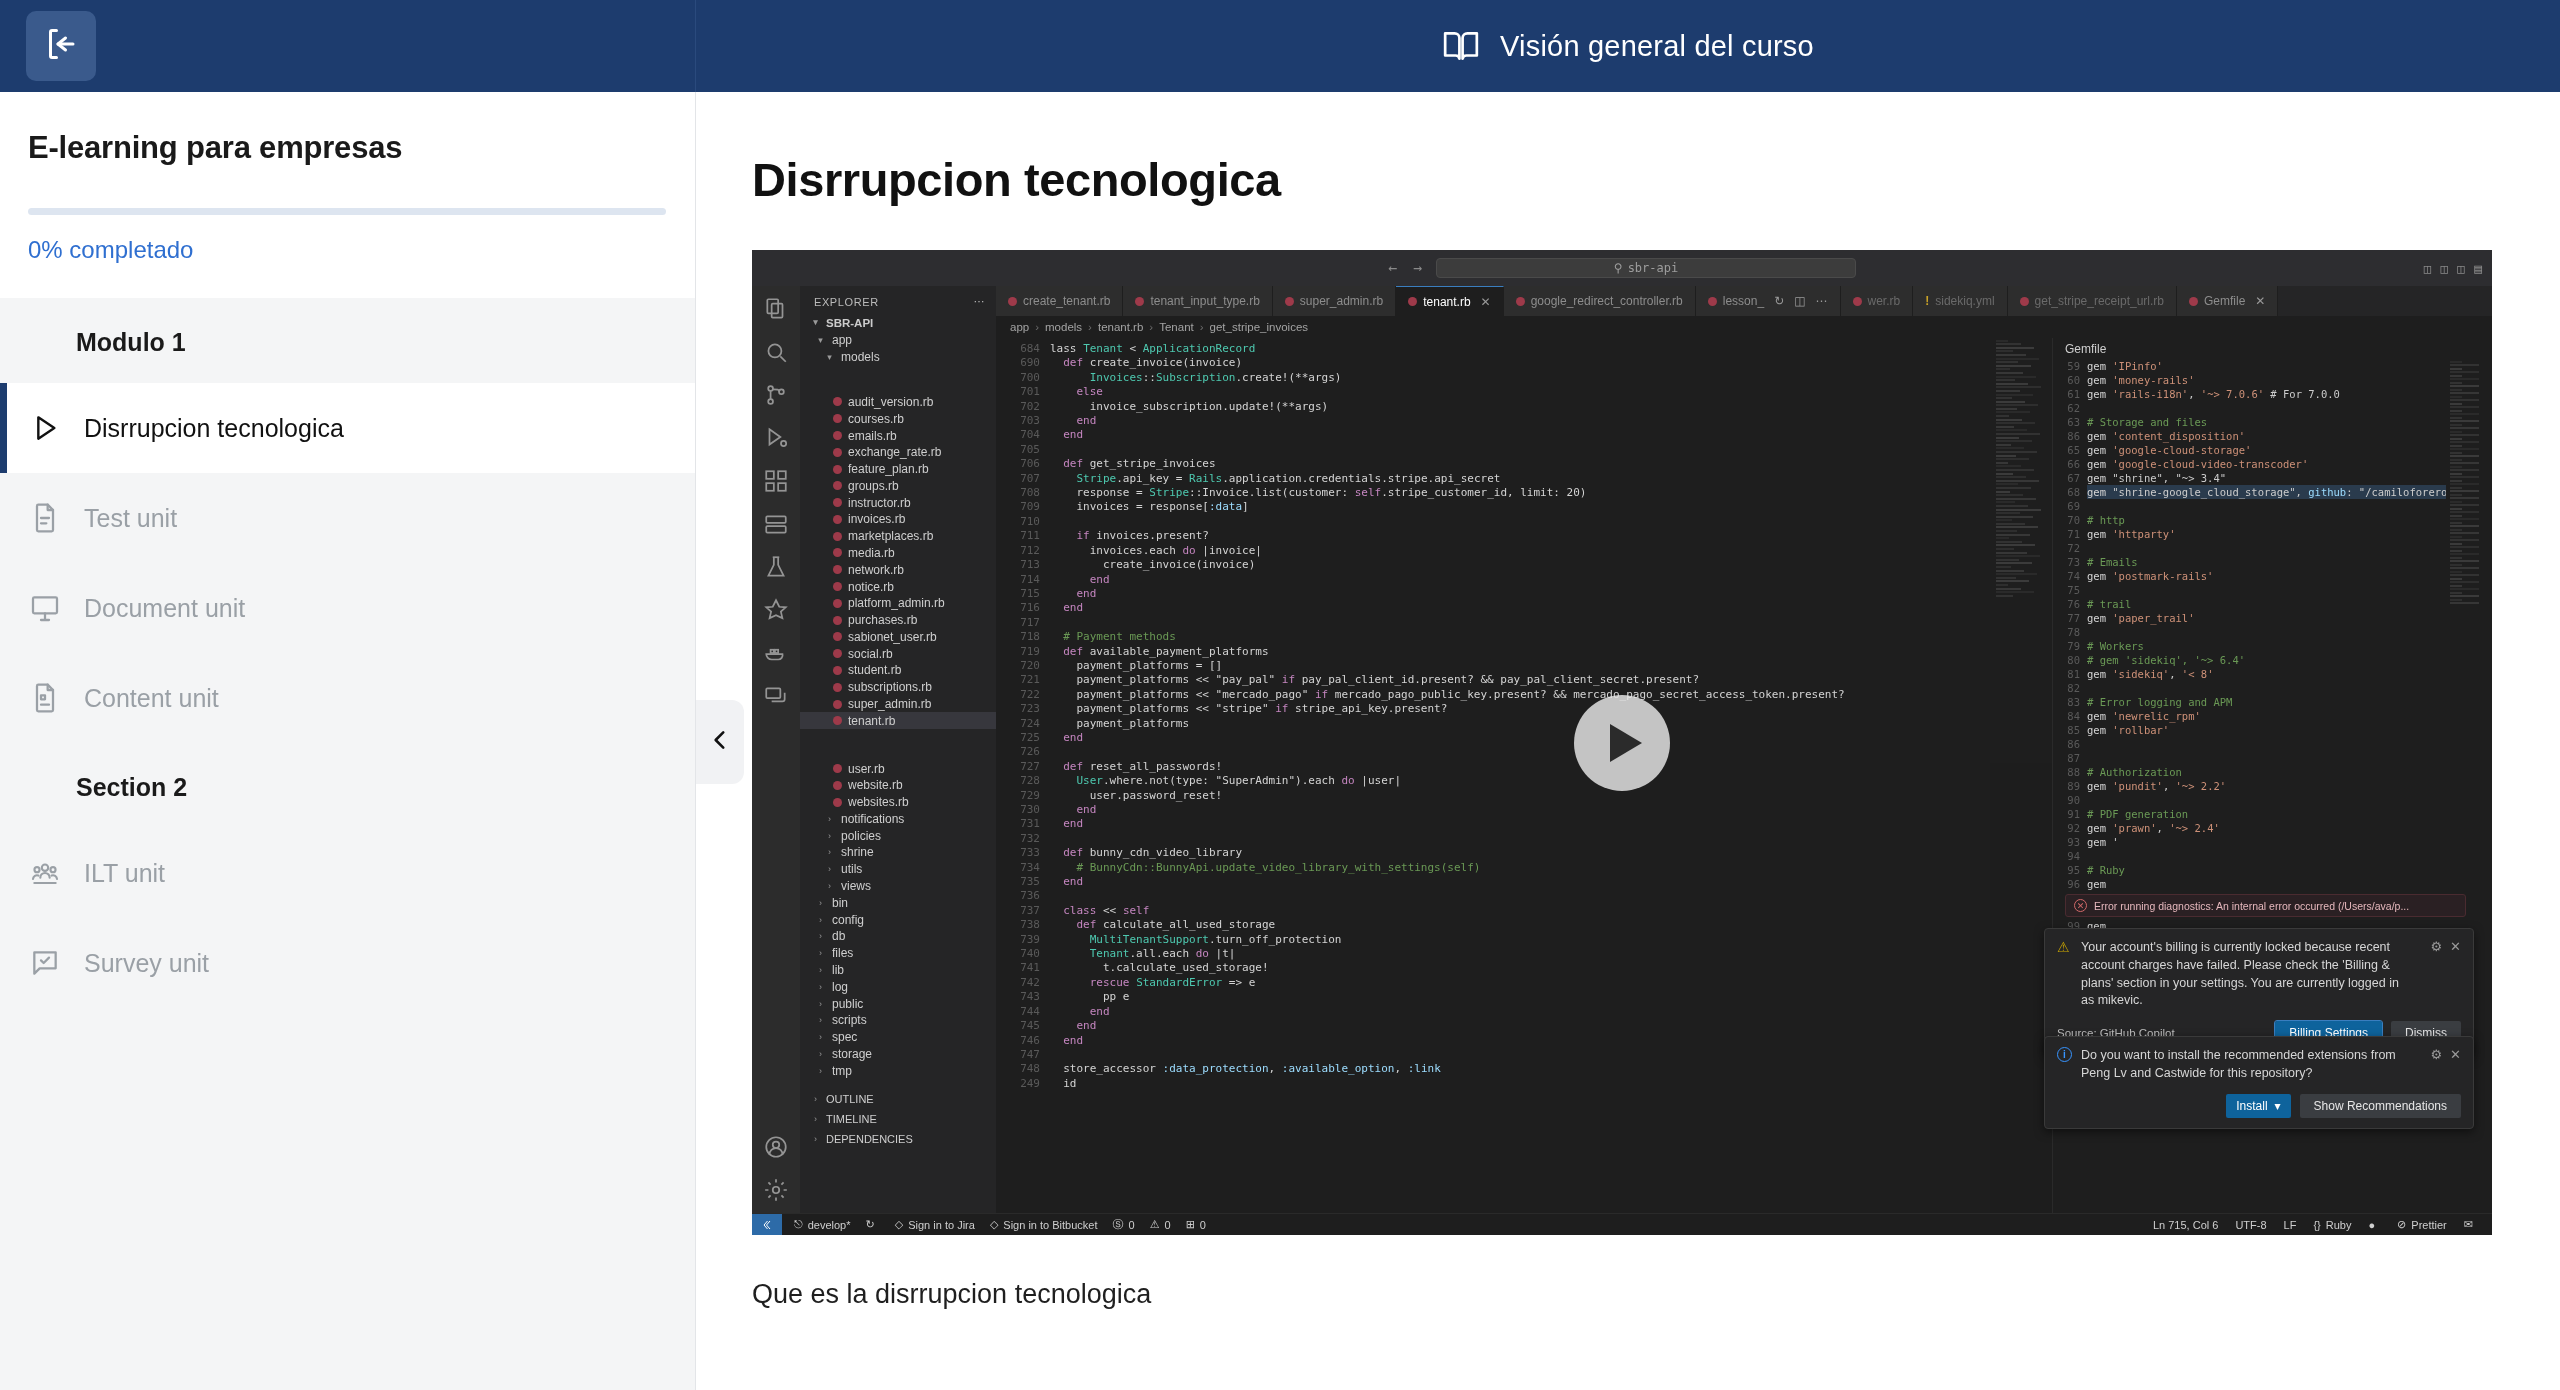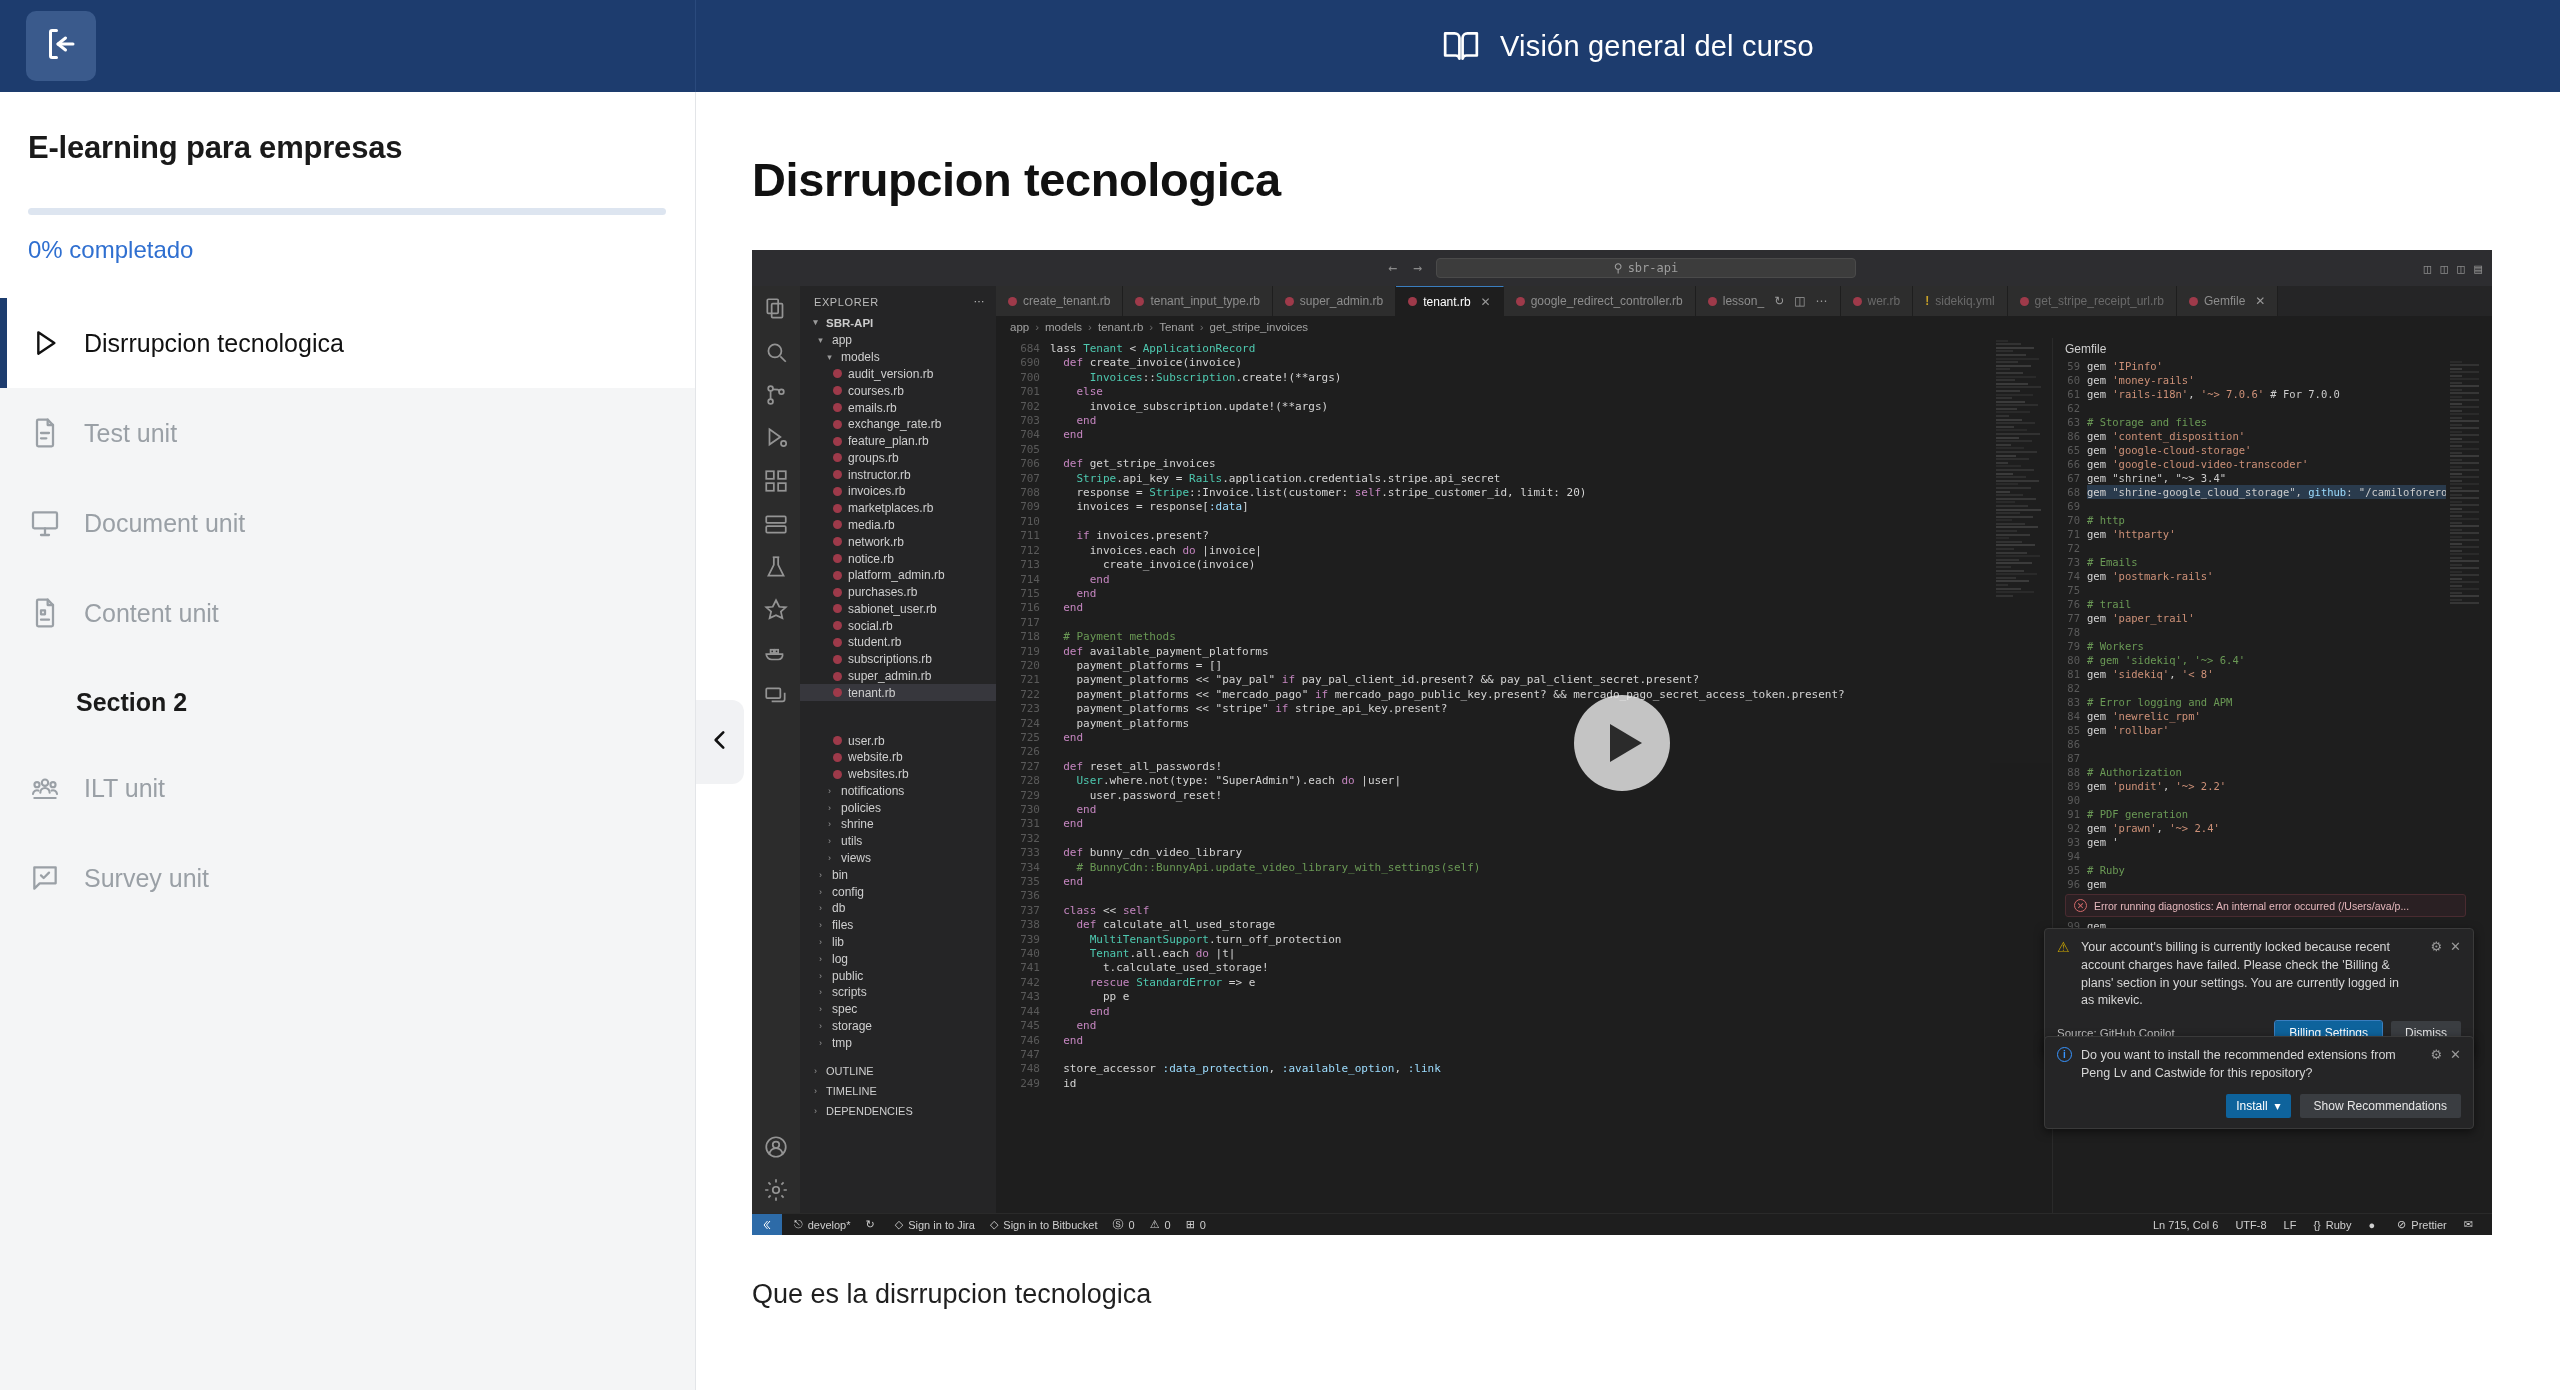--- a/index.html
+++ b/index.html
@@ -262,20 +262,21 @@
 
     <div class="sidebar">
       <div class="sb-head">
         <div class="course-title">E-learning para empresas</div>
         <div class="progress-track">
           <div class="progress-fill" style="width: 0%;"></div>
         </div>
         <div class="progress-label">0% completado</div>
       </div>
 
+      <div class="sb-section">Modulo 1</div>
 
       <div class="sb-item active">
         <span class="ic">
           <svg viewBox="0 0 24 24" fill="none" stroke="#111111" stroke-width="1.8" stroke-linejoin="round">
               <polygon points="7 4 19 12 7 20"></polygon>
             </svg>
         </span>
         <span>Disrrupcion tecnologica</span>
       </div>
 
@@ -468,21 +469,21 @@
                 </div>
                 <div id="exp-tree">
                     <div class="exp-row" style="padding-left:15px;font-weight:400;">
                       <span class="chev">▾</span>
                       <span>app</span>
                     </div>
                     <div class="exp-row" style="padding-left:24px;font-weight:400;">
                       <span class="chev">▾</span>
                       <span>models</span>
                     </div>
-                    <div class="exp-row" style="padding-left:33px;">
+                    <div class="exp-row" style="padding-left:33px;margin-top:28px;">
                       <span class="rb-dot"></span>
                       <span>audit_version.rb</span>
                     </div>
                     <div class="exp-row" style="padding-left:33px;">
                       <span class="rb-dot"></span>
                       <span>courses.rb</span>
                     </div>
                     <div class="exp-row" style="padding-left:33px;">
                       <span class="rb-dot"></span>
                       <span>emails.rb</span>

